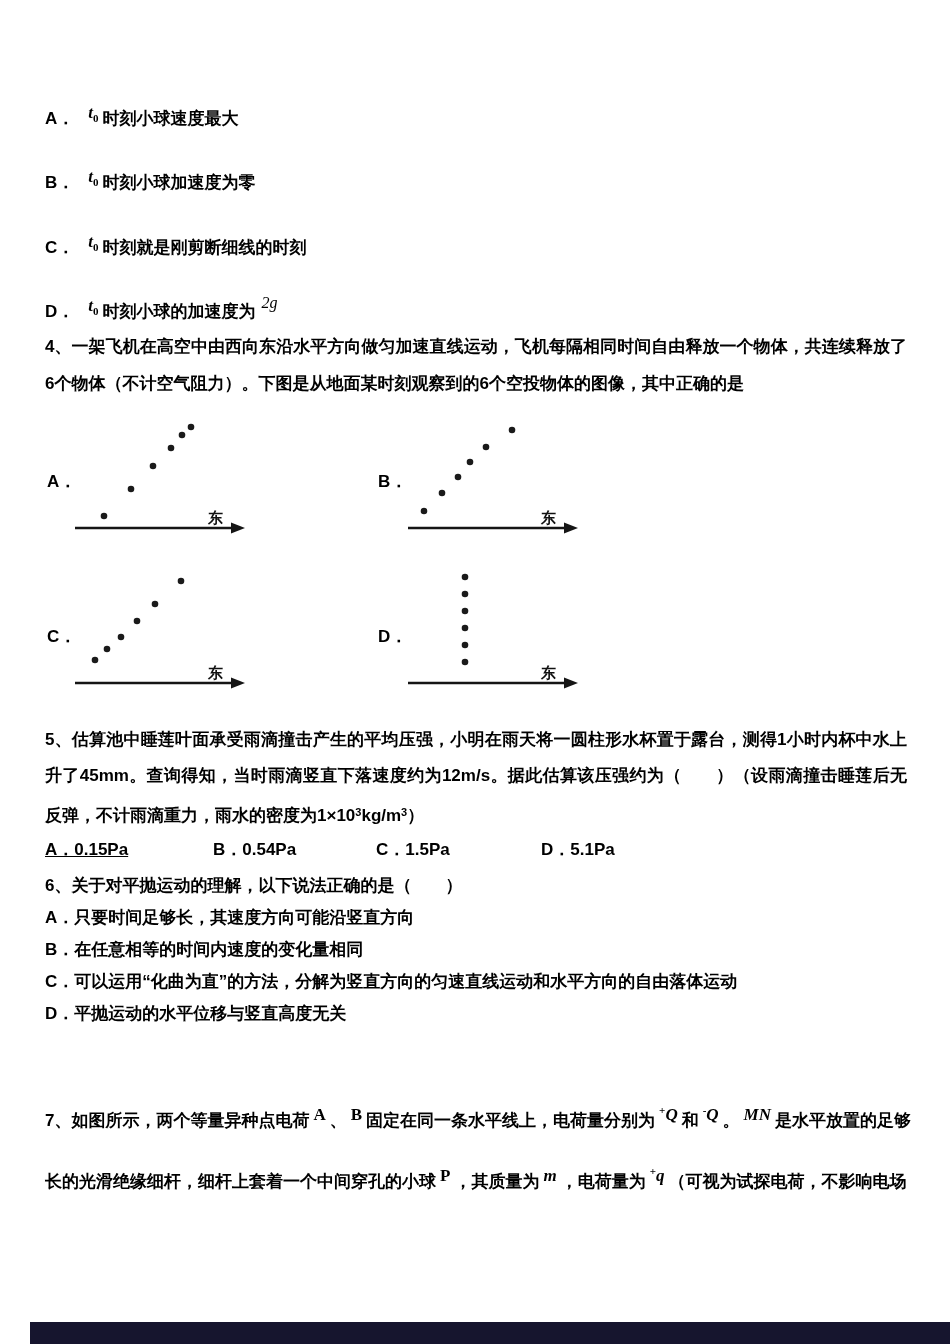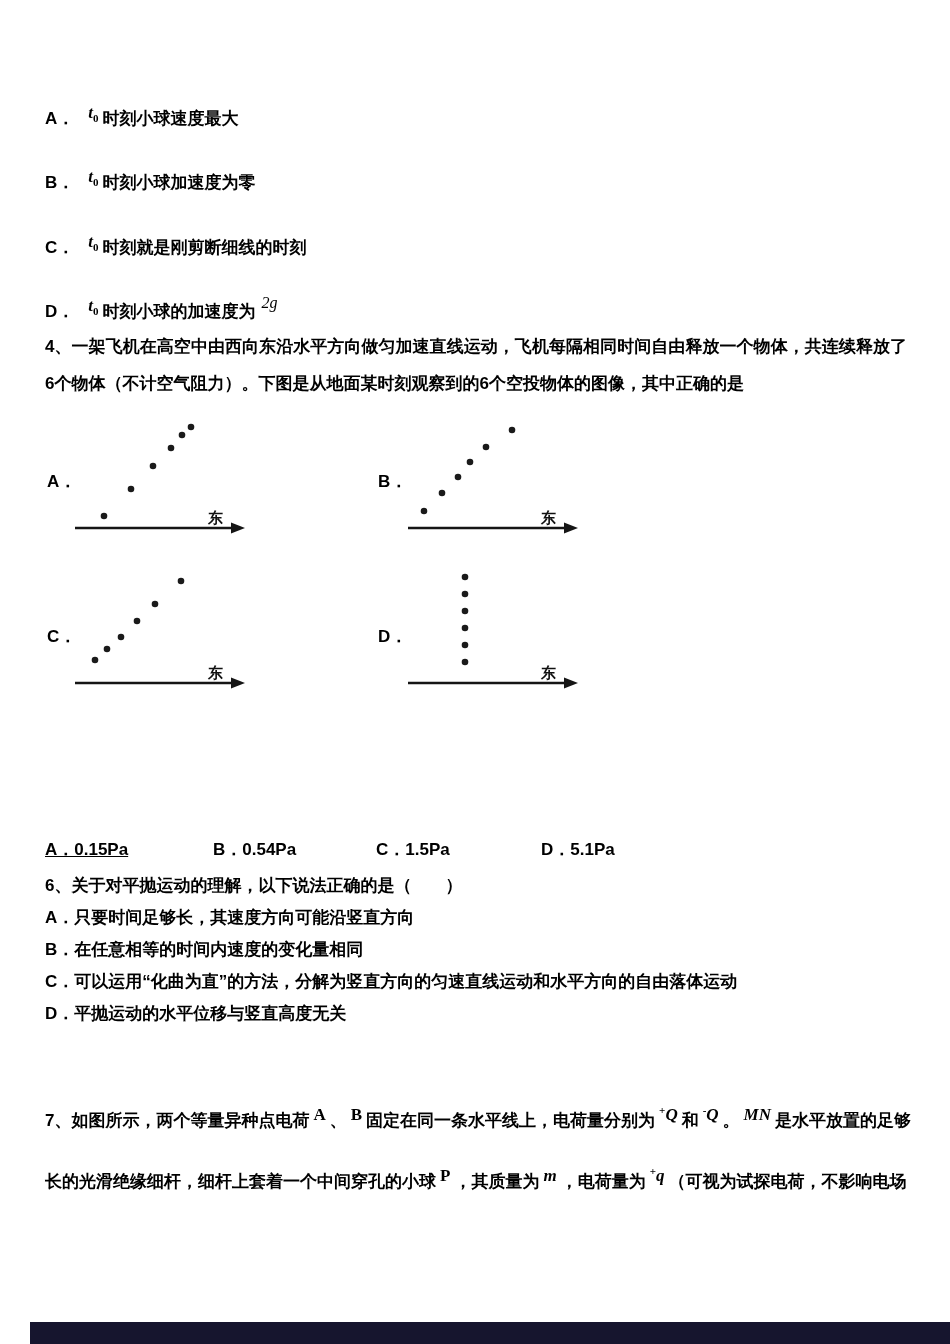--- a/index.html
+++ b/index.html
@@ -134,20 +134,21 @@
     <circle cx="57" cy="4" r="3.3" class="dot"></circle>
         <circle cx="57" cy="21" r="3.3" class="dot"></circle>
         <circle cx="57" cy="38" r="3.3" class="dot"></circle>
         <circle cx="57" cy="55" r="3.3" class="dot"></circle>
         <circle cx="57" cy="72" r="3.3" class="dot"></circle>
         <circle cx="57" cy="89" r="3.3" class="dot"></circle>
       </svg>
 
   </div>
 
+  <p id="q5" class="abs blk"><span>5、估算池中睡莲叶面承受雨滴撞击产生的平均压强，小明在雨天将一圆柱形水杯置于露台，测得1小时内杯中水上升了45mm。查询得知，当时雨滴竖直下落速度约为12m/s。据此估算该压强约为（　　）（设雨滴撞击睡莲后无反弹，不计雨滴重力，雨水的密度为1×10</span><span class="sup3">3</span><span>kg/m</span><span class="sup3">3</span><span>）</span></p>
 
   <div id="q5opts" class="abs blk">
     <span class="q5opt w1">A．0.15Pa</span>
     <span class="q5opt w2">B．0.54Pa</span>
     <span class="q5opt w3">C．1.5Pa</span>
     <span class="q5opt">D．5.1Pa</span>
   </div>
 
   <div id="q6" class="abs blk">
     <div>6、关于对平抛运动的理解，以下说法正确的是（　　）</div>

